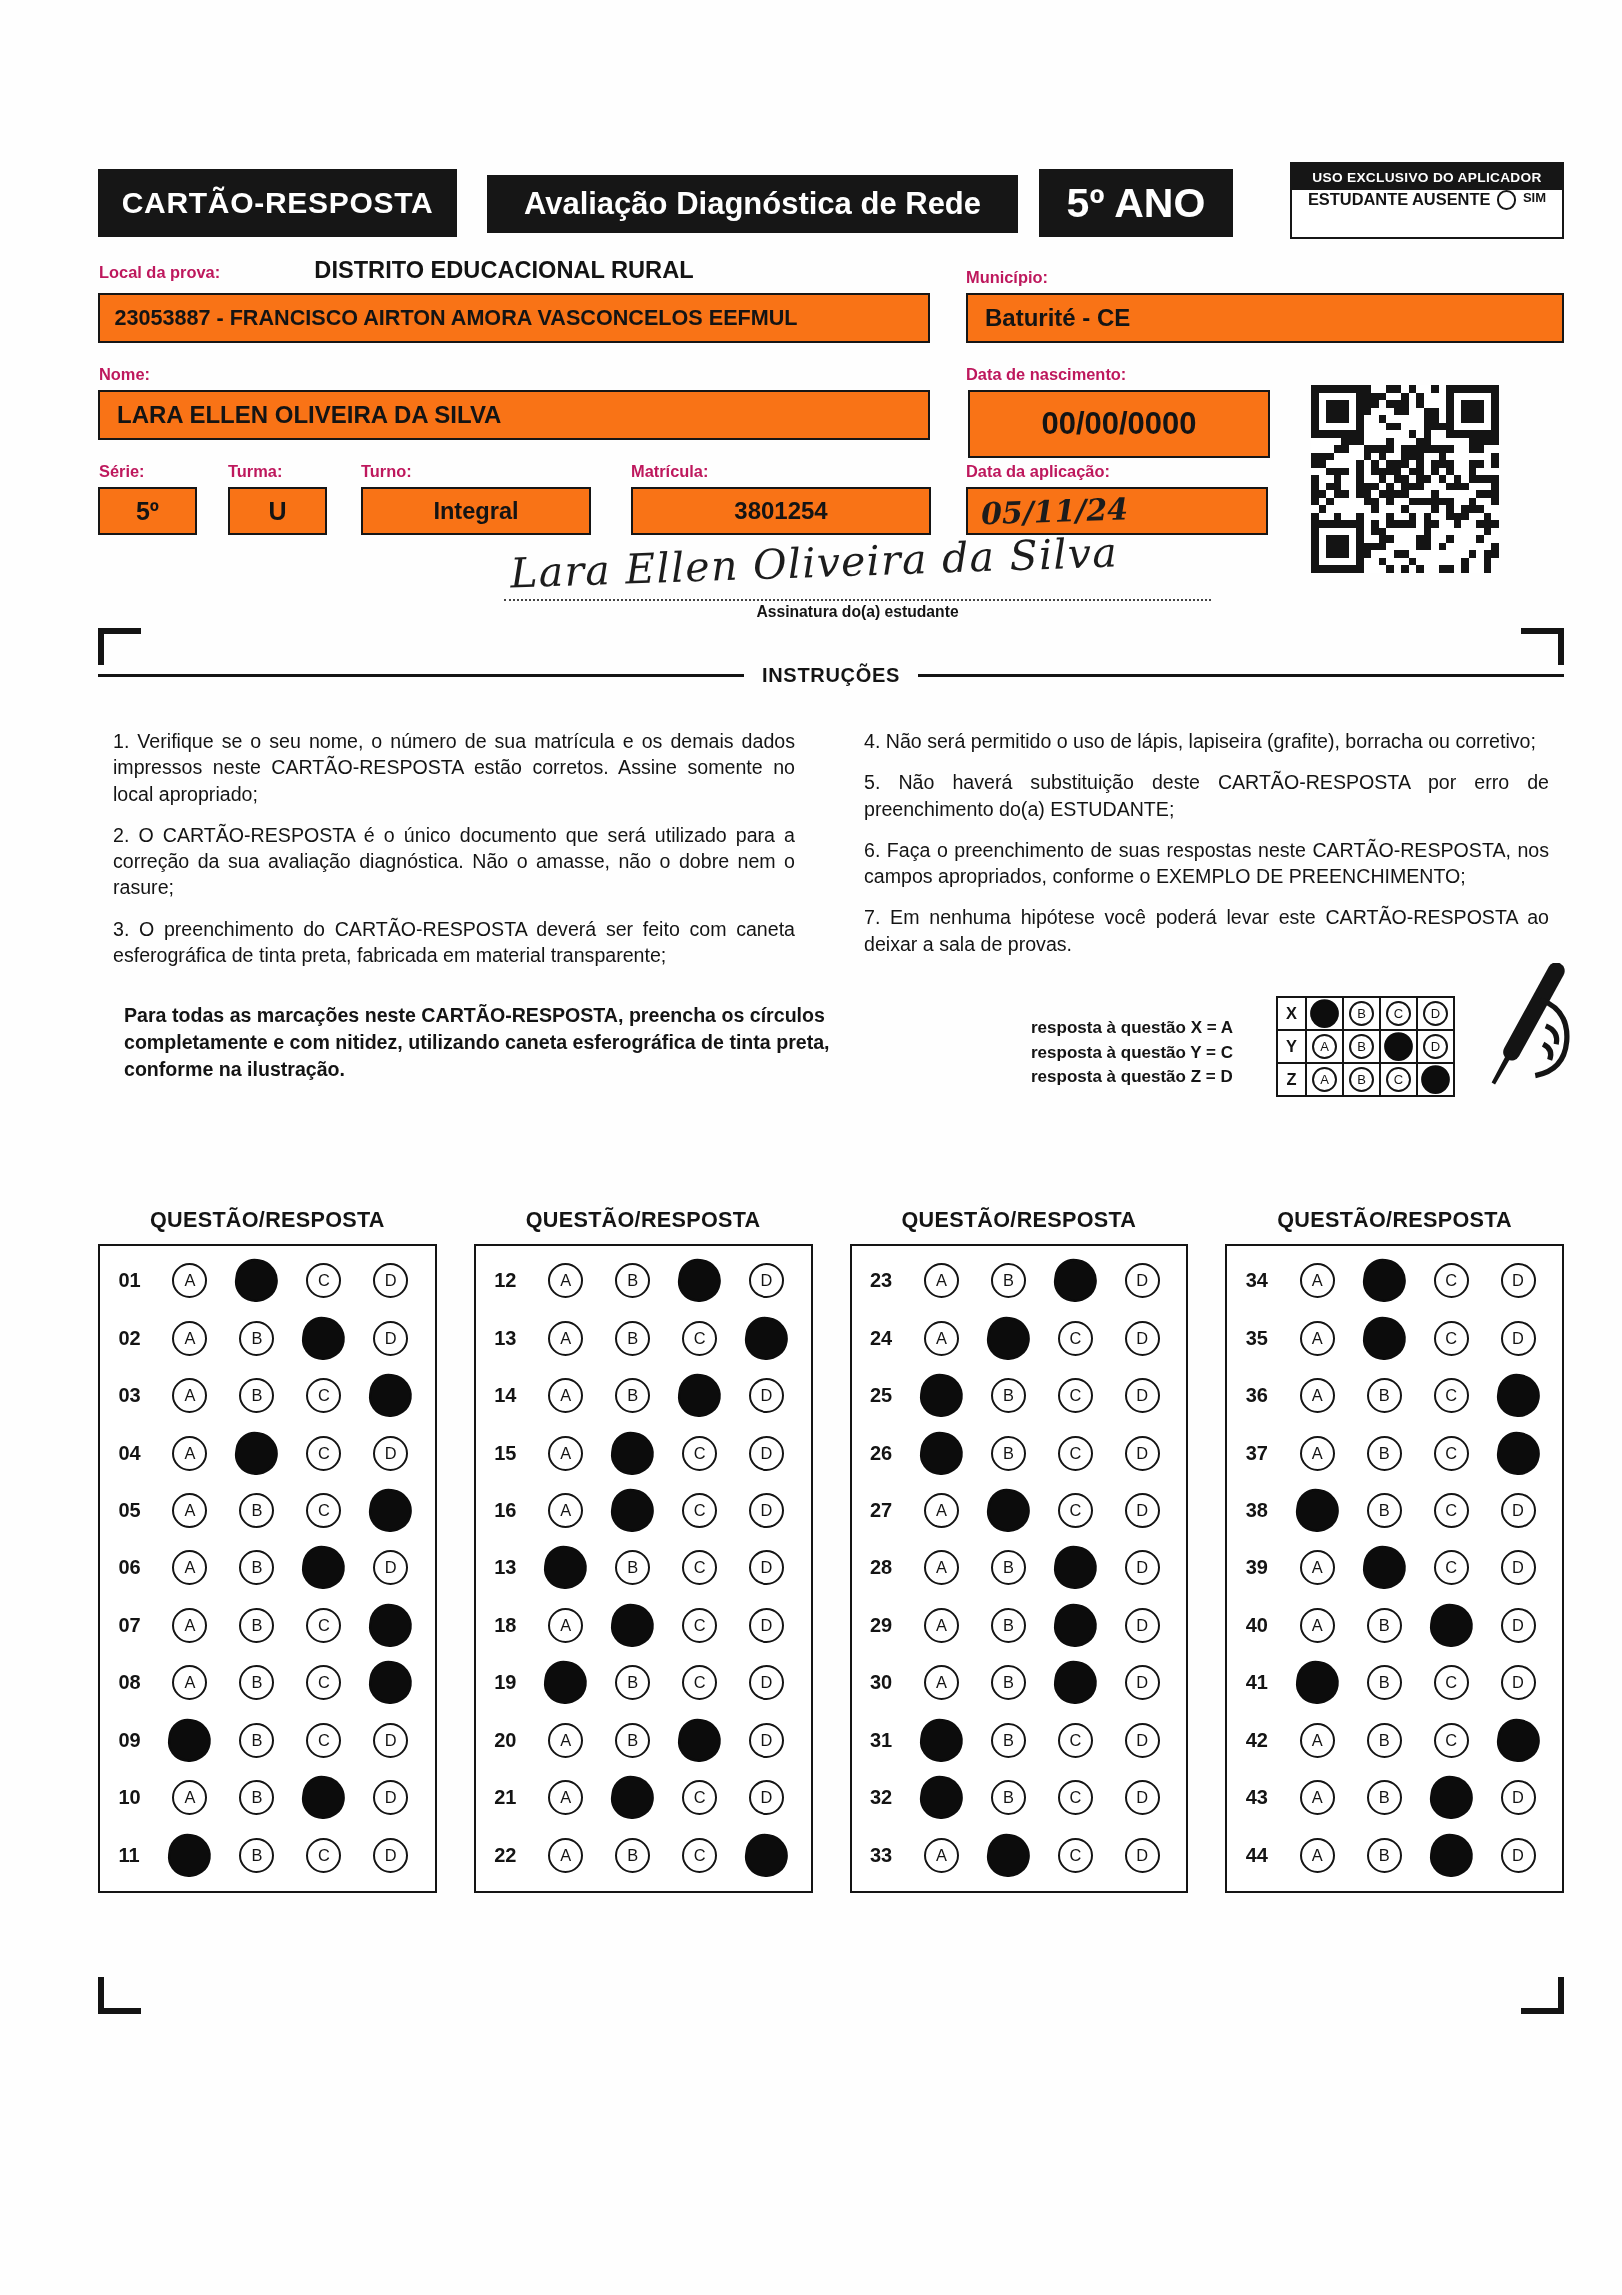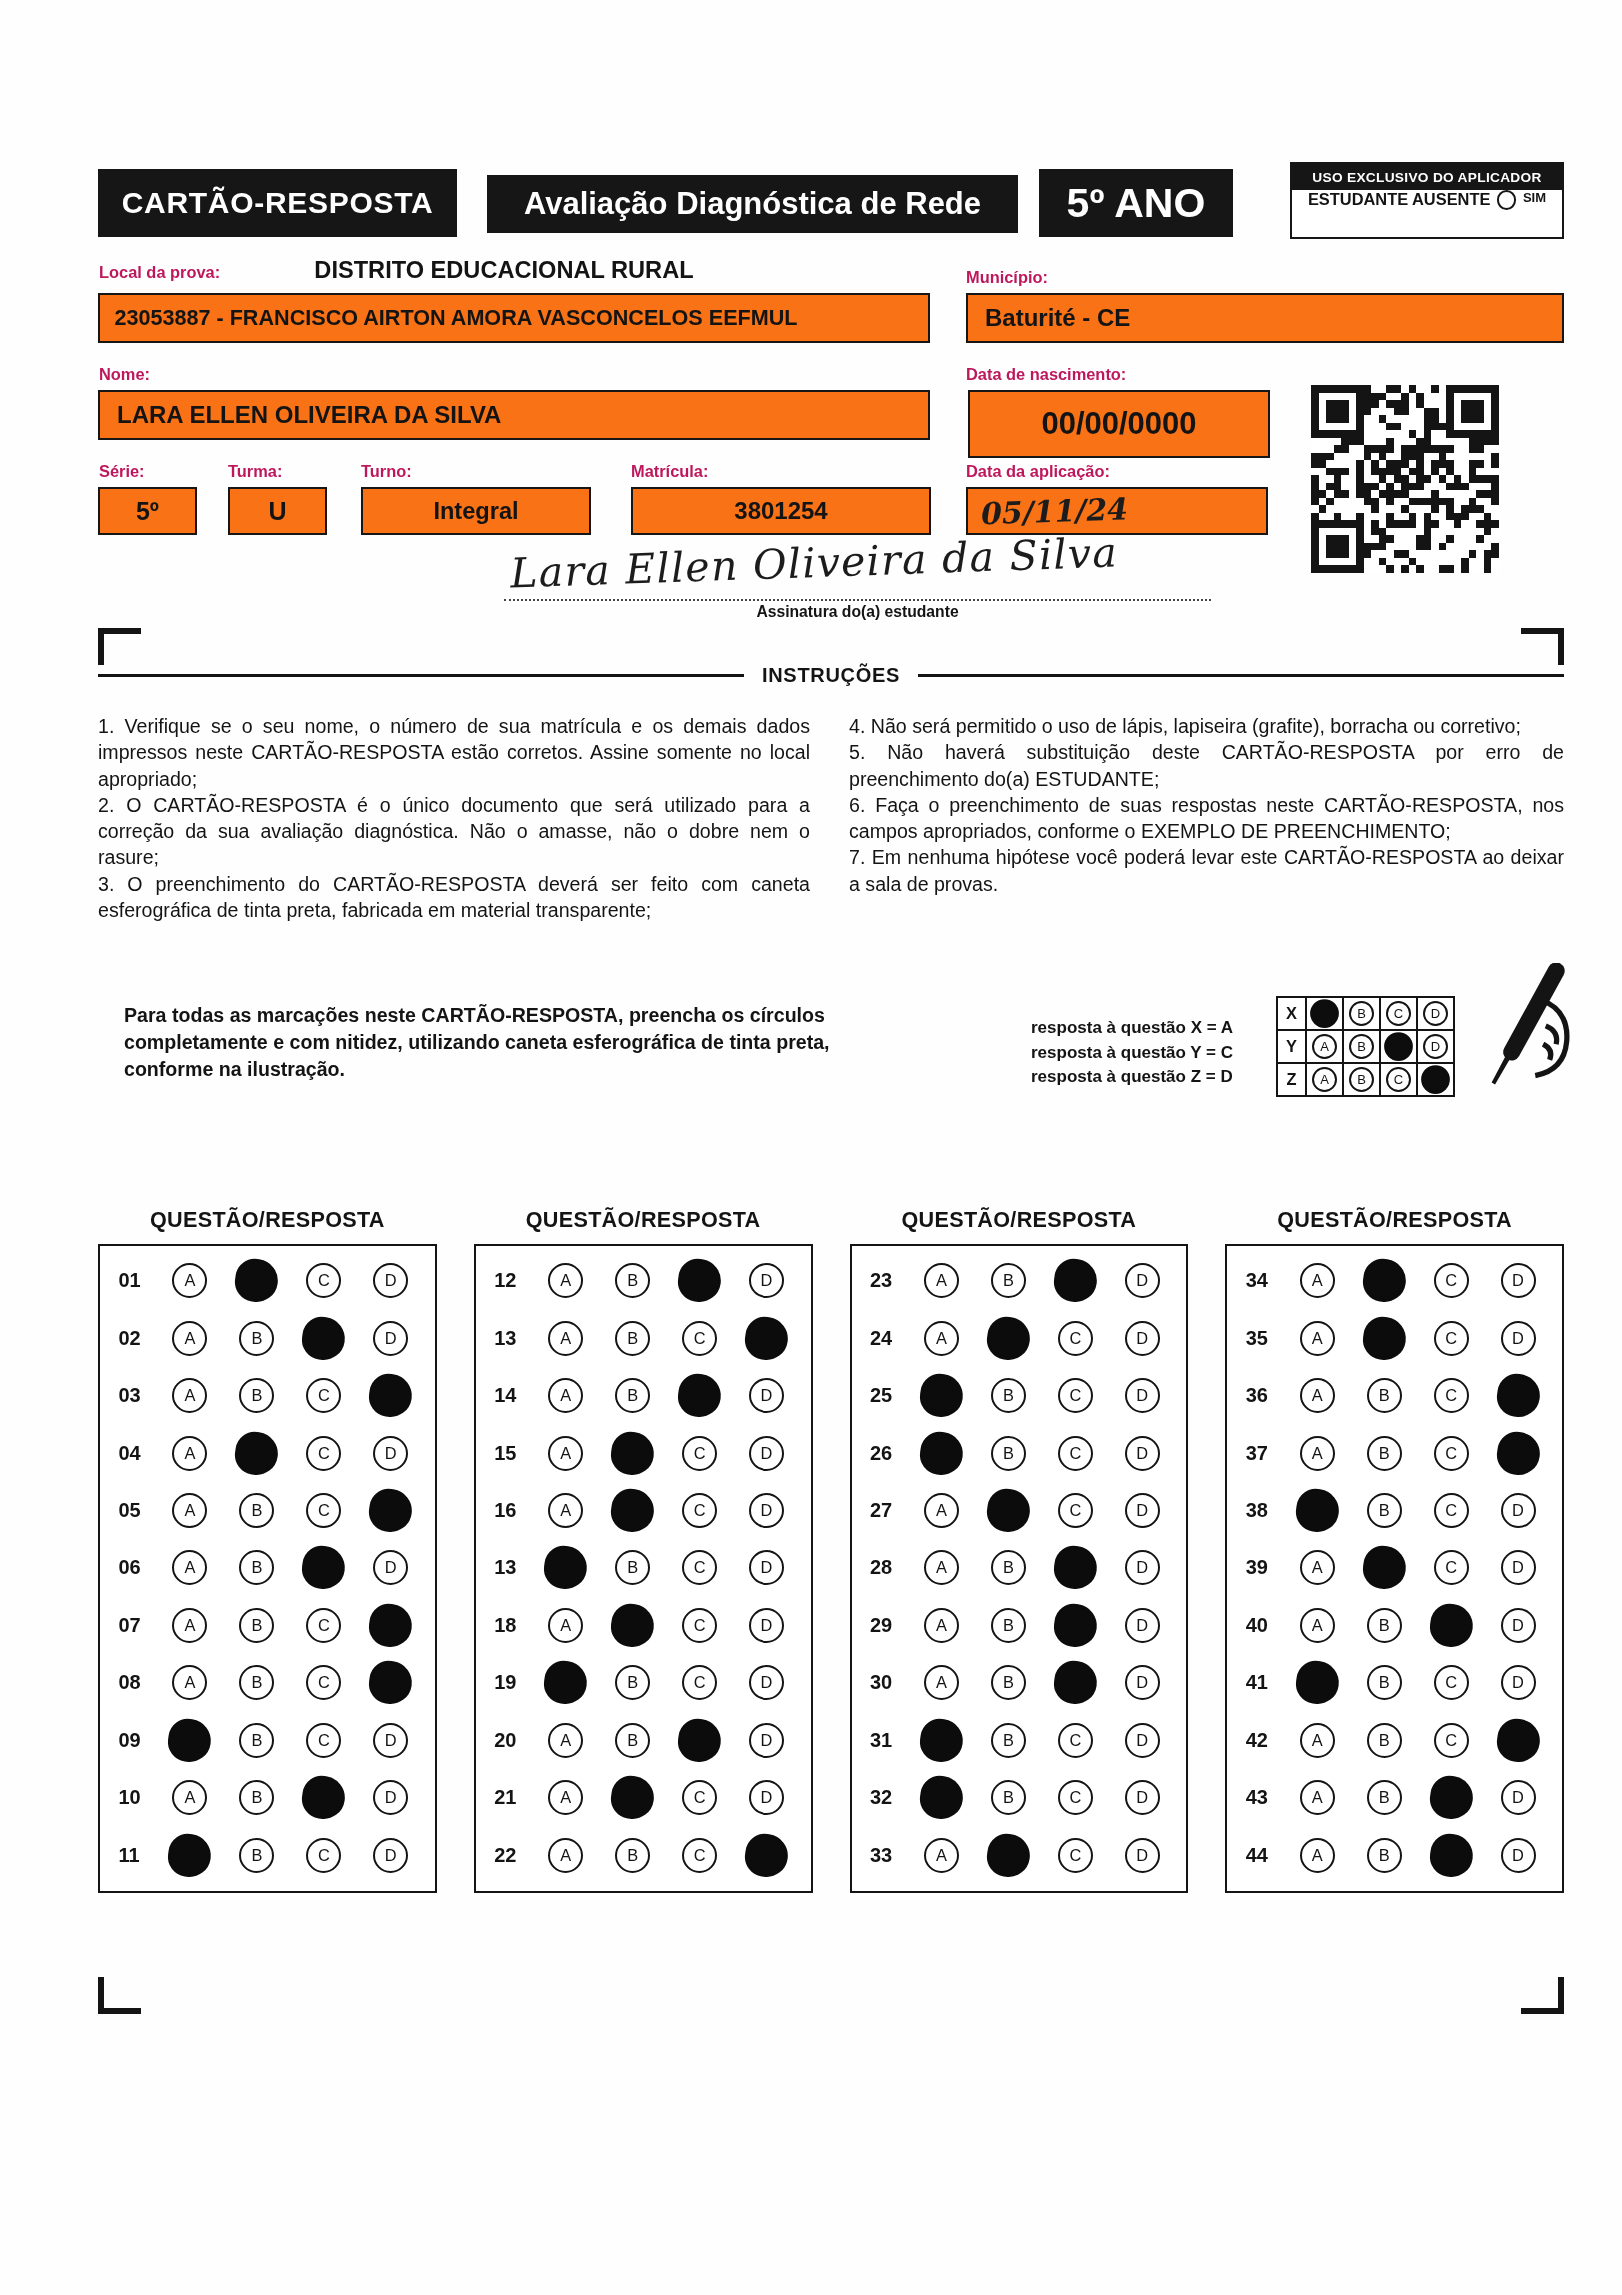--- a/index.html
+++ b/index.html
@@ -50,21 +50,21 @@
   .c-tl{left:98px;top:628px;border-top:6.5px solid #141414;border-left:6.5px solid #141414}
   .c-tr{left:1521px;top:628px;border-top:6.5px solid #141414;border-right:6.5px solid #141414}
   .c-bl{left:98px;top:1977px;border-bottom:6.5px solid #141414;border-left:6.5px solid #141414}
   .c-br{left:1521px;top:1977px;border-bottom:6.5px solid #141414;border-right:6.5px solid #141414}
 
   
   .instr-title-row{left:98px;top:664px;width:1466px;display:flex;align-items:center;gap:18.3px}
   .instr-rule{flex:1;height:2.6px;background:#141414}
   .instr-title{font-size:20px;font-weight:bold;letter-spacing:0.7px}
   .instr-col{font-size:19.6px;line-height:1.34;text-align:justify}
-  .instr-col p{margin:0}
+  .instr-col p{margin:15px}
   #instr-left{left:98px;top:713px;width:712px}
   #instr-right{left:849px;top:713px;width:715px}
   .fill-note{left:124px;top:1002px;width:772px;font-size:19.6px;font-weight:bold;line-height:1.38}
   .ex-notes{left:1031px;top:1016px;font-size:17px;font-weight:bold;line-height:1.45}
 
   
   .ex-grid{left:1276px;top:996px}
   .ex-row{display:flex;margin-top:-2px}
   .ex-row:first-child{margin-top:0}
   .ex-cell{width:39px;height:35px;border:2px solid #141414;margin-left:-2px;display:flex;align-items:center;justify-content:center;background:#fff}

